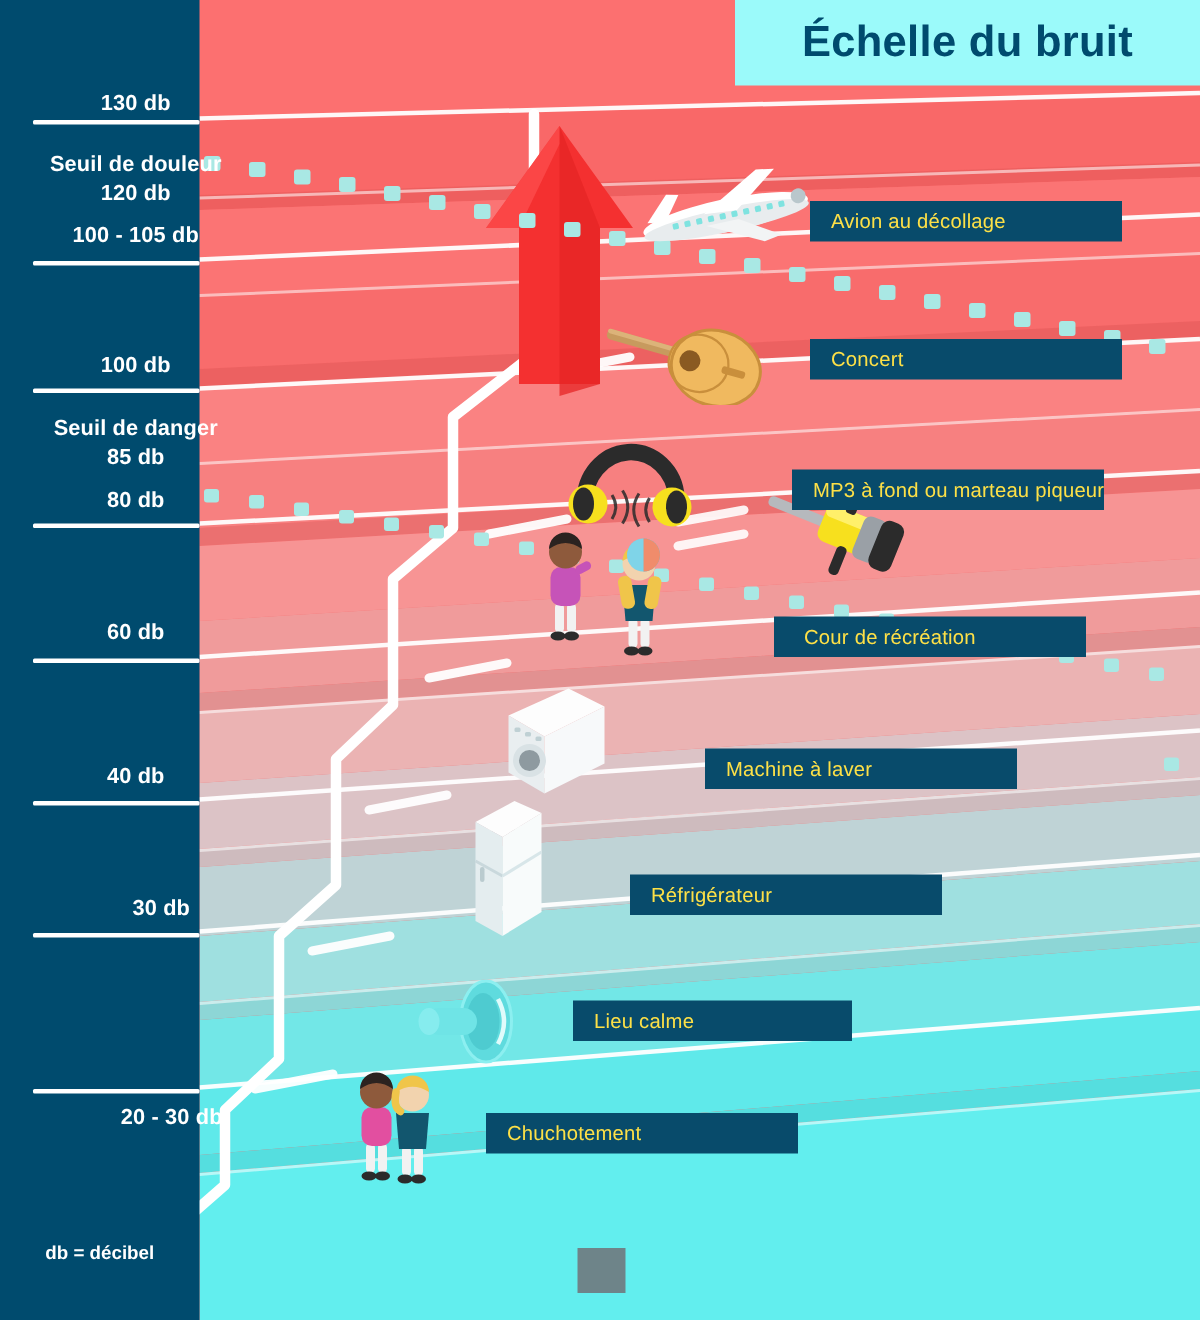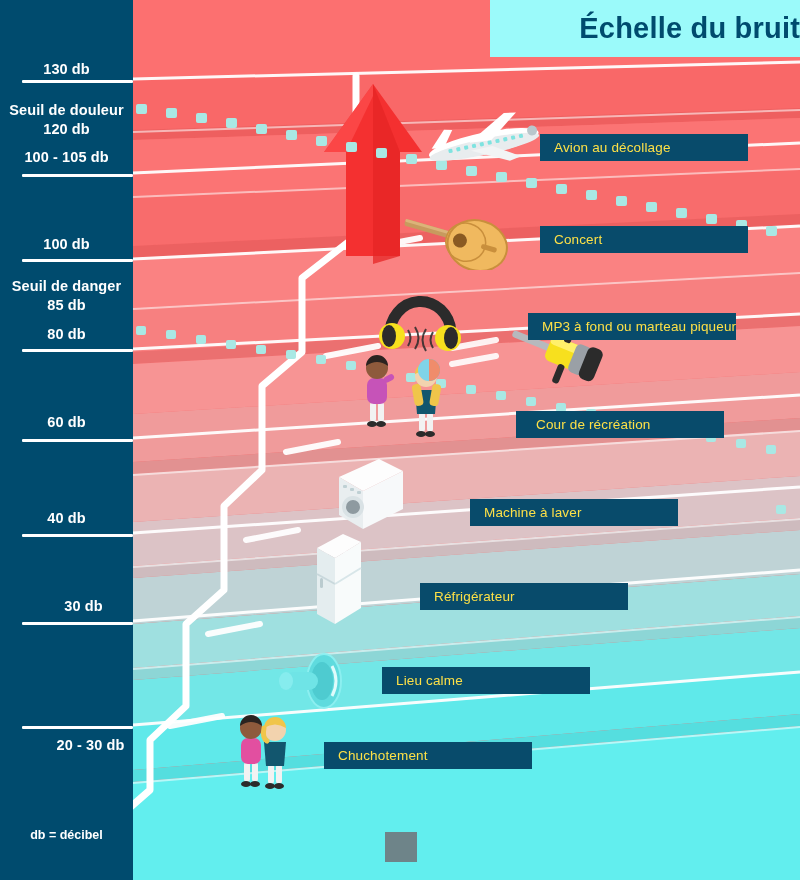--- a/index.html
+++ b/index.html
@@ -2,27 +2,27 @@
 <html><head>
 <meta charset="utf-8">
 <style>
   html,body{margin:0;padding:0;background:#fff;}
   body{font-family:"Liberation Sans",sans-serif;}
   #stage{position:relative;width:800px;height:880px;overflow:hidden;background:#FB6D6D;}
   #bg-wrap{position:absolute;left:0;top:0;width:800px;height:880px;overflow:hidden;}
 
   
   #title-band{position:absolute;right:0;top:0;width:310px;height:57px;background:#9BFAFA;
-      display:flex;align-items:center;justify-content:flex-end;}
+      display:flex;align-items:center;justify-content:center;}
   #title-text{color:#004B6E;font-size:29px;font-weight:bold;letter-spacing:.2px;white-space:nowrap;}
 
   
   #sidebar{position:absolute;left:0;top:0;width:133px;height:880px;background:#004B6E;z-index:30;}
   .axis-label{position:absolute;width:133px;text-align:center;color:#ffffff;font-size:14.5px;
-      font-weight:bold;line-height:1.28;letter-spacing:.1px;}
+      font-weight:bold;line-height:1.28;letter-spacing:.1px;padding-left:24px;}
   .axis-label.two{font-size:14.5px;}
   #legend-note{position:absolute;left:0;bottom:38px;width:133px;text-align:center;color:#ffffff;
       font-size:12.5px;font-weight:bold;}
 
   
   .tick{position:absolute;left:22px;width:111px;height:3px;background:#ffffff;z-index:31;border-radius:1px;}
 
   
   .callout{position:absolute;background:#084B6B;color:#fde047;font-size:13.5px;
       display:flex;align-items:center;padding-left:14px;box-sizing:border-box;
@@ -348,21 +348,21 @@
   </div>
   <div class="callout" style="left:516px;top:411px;width:208px;height:27px;padding-left:20px;">
     <span>Cour de récréation</span>
   </div>
   <div class="callout" style="left:470px;top:499px;width:208px;height:27px;">
     <span>Machine à laver</span>
   </div>
   <div class="callout" style="left:420px;top:583px;width:208px;height:27px;">
     <span>Réfrigérateur</span>
   </div>
-  <div class="callout" style="left:382px;top:667px;width:208px;height:27px;">
+  <div class="callout" style="left:382px;top:667px;width:186px;height:27px;">
     <span>Lieu calme</span>
   </div>
   <div class="callout" style="left:324px;top:742px;width:208px;height:27px;">
     <span>Chuchotement</span>
   </div>
 
   <div id="title-band">
     <span id="title-text">Échelle du bruit</span>
   </div>
 

